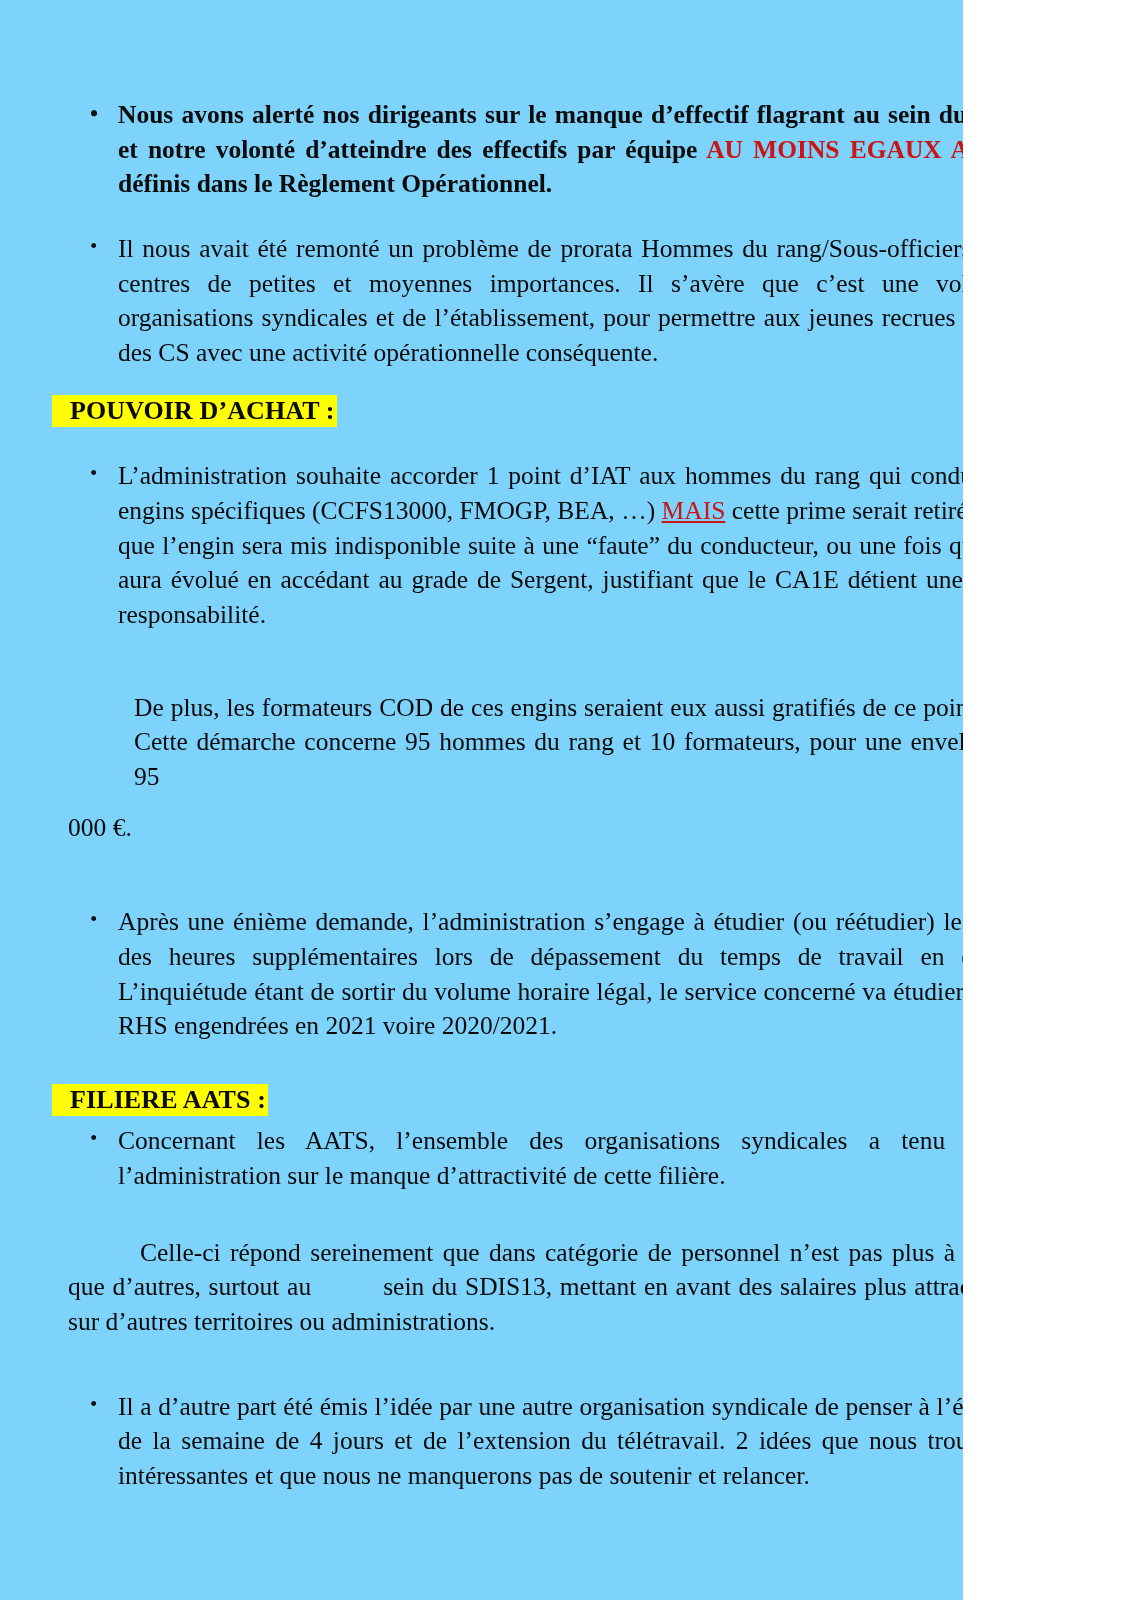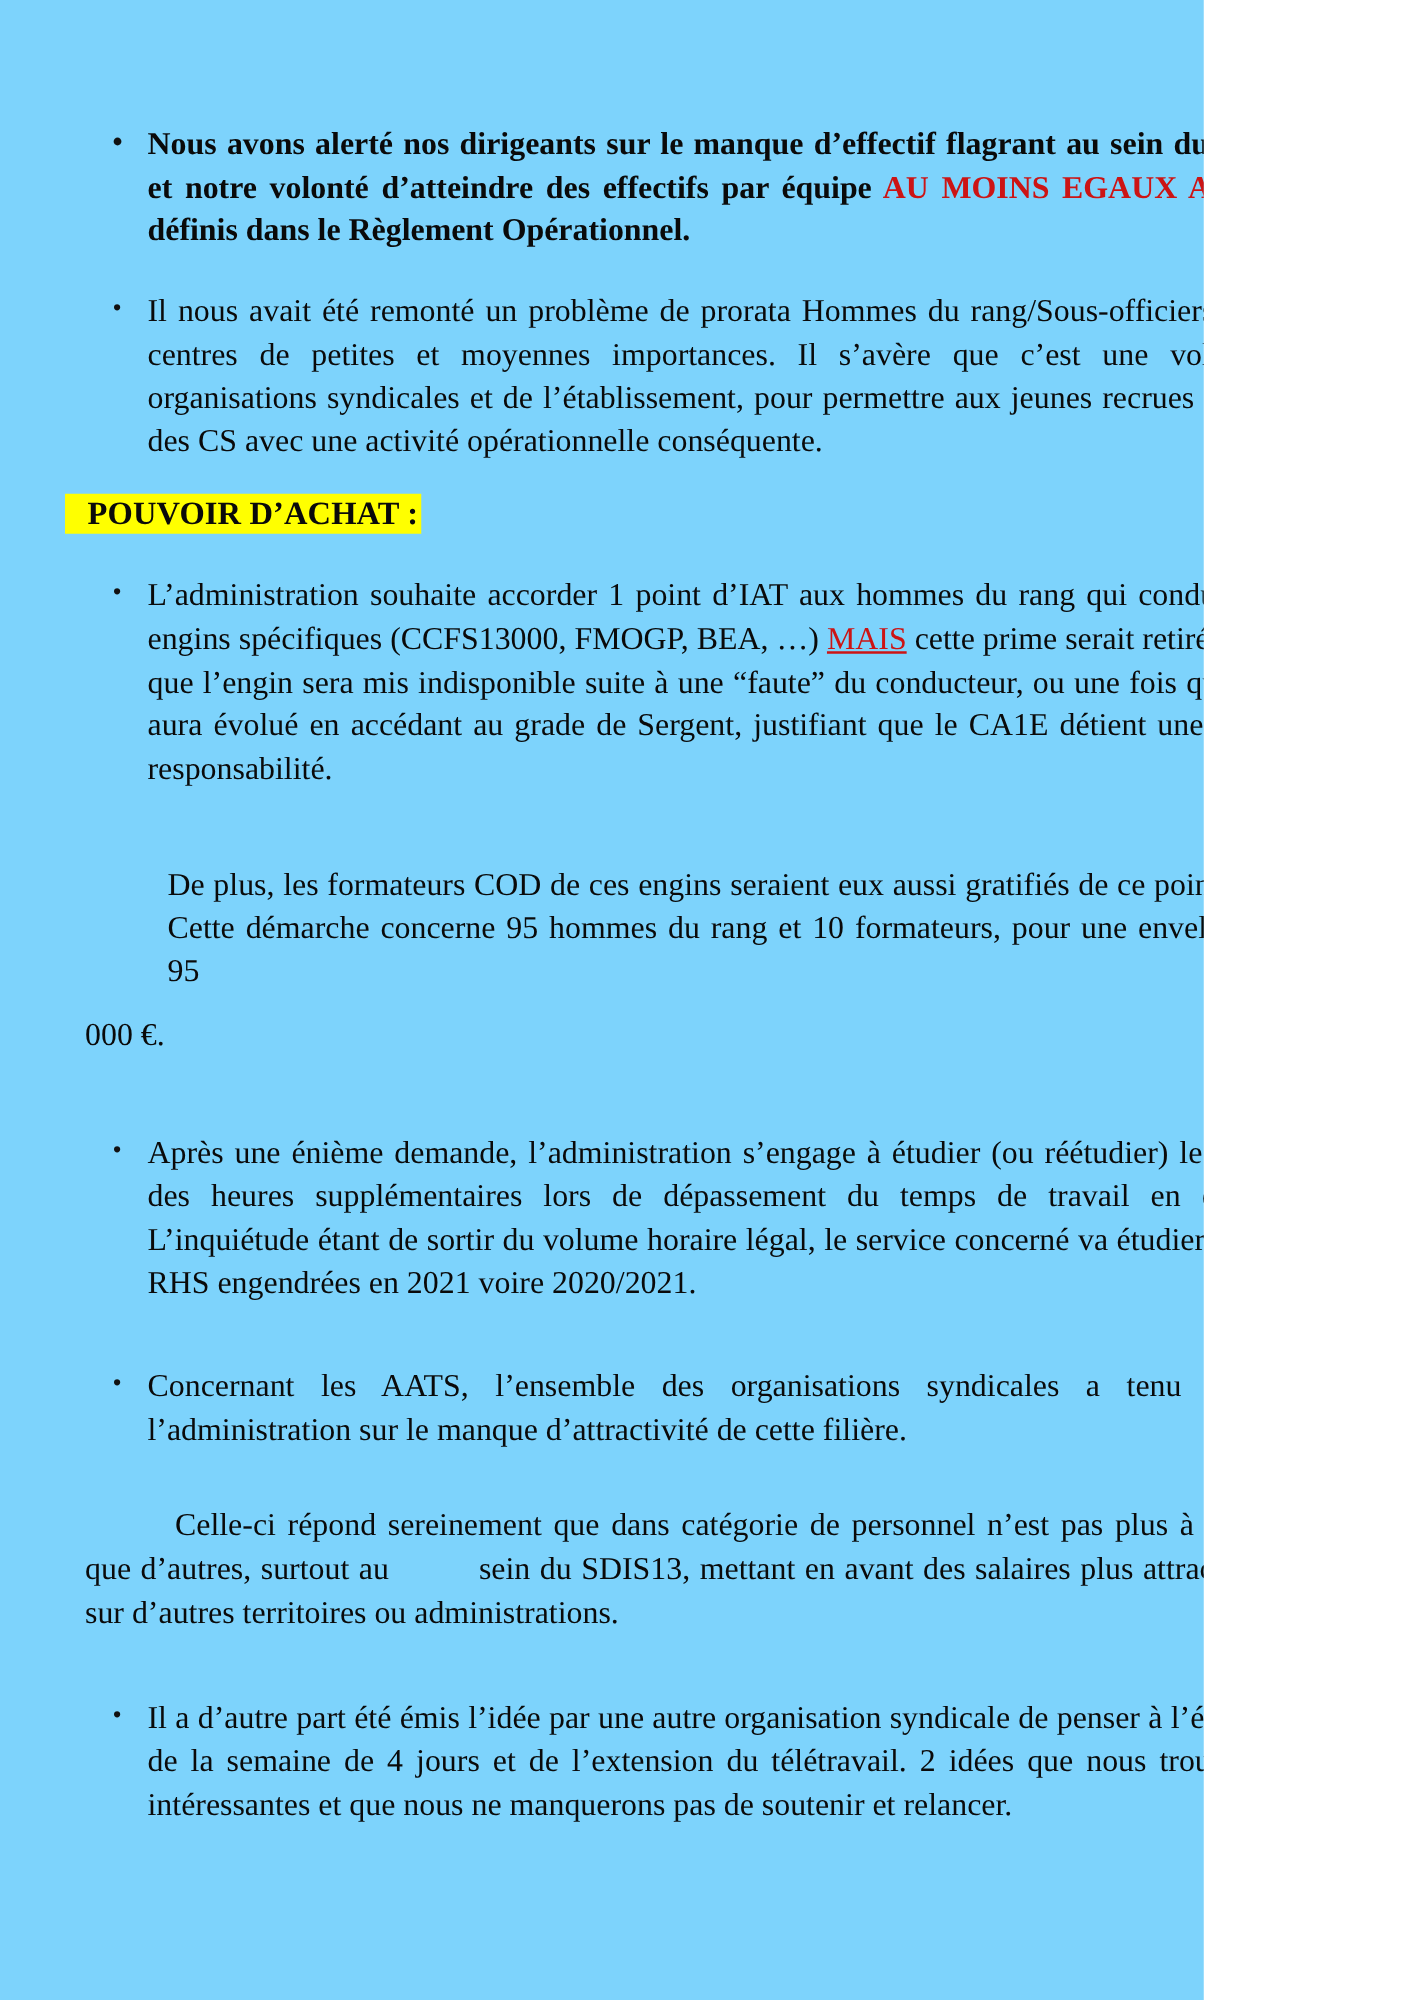--- a/index.html
+++ b/index.html
@@ -163,20 +163,23 @@
       <li class="bullet-item">
         <span>Après une énième demande, l’administration s’engage à étudier (ou réétudier) le paiement des heures supplémentaires lors de dépassement du temps de travail en opération. L’inquiétude étant de sortir du volume horaire légal, le service concerné va étudier l’état des RHS engendrées en 2021 voire 2020/2021.</span>
       </li>
     </ul>
 
     <div class="sp-14"></div>
 
 
     <div class="sp-10"></div>
 
+    <h2 class="section-heading">
+      <span class="hl">FILIERE AATS :</span>
+    </h2>
 
     <div class="sp-8"></div>
 
     <ul class="bullet-list">
       <li class="bullet-item tight">
         <span>Concernant les AATS, l’ensemble des organisations syndicales a tenu à alerter l’administration sur le manque d’attractivité de cette filière.</span>
       </li>
     </ul>
 
     <div class="sp-18"></div>

